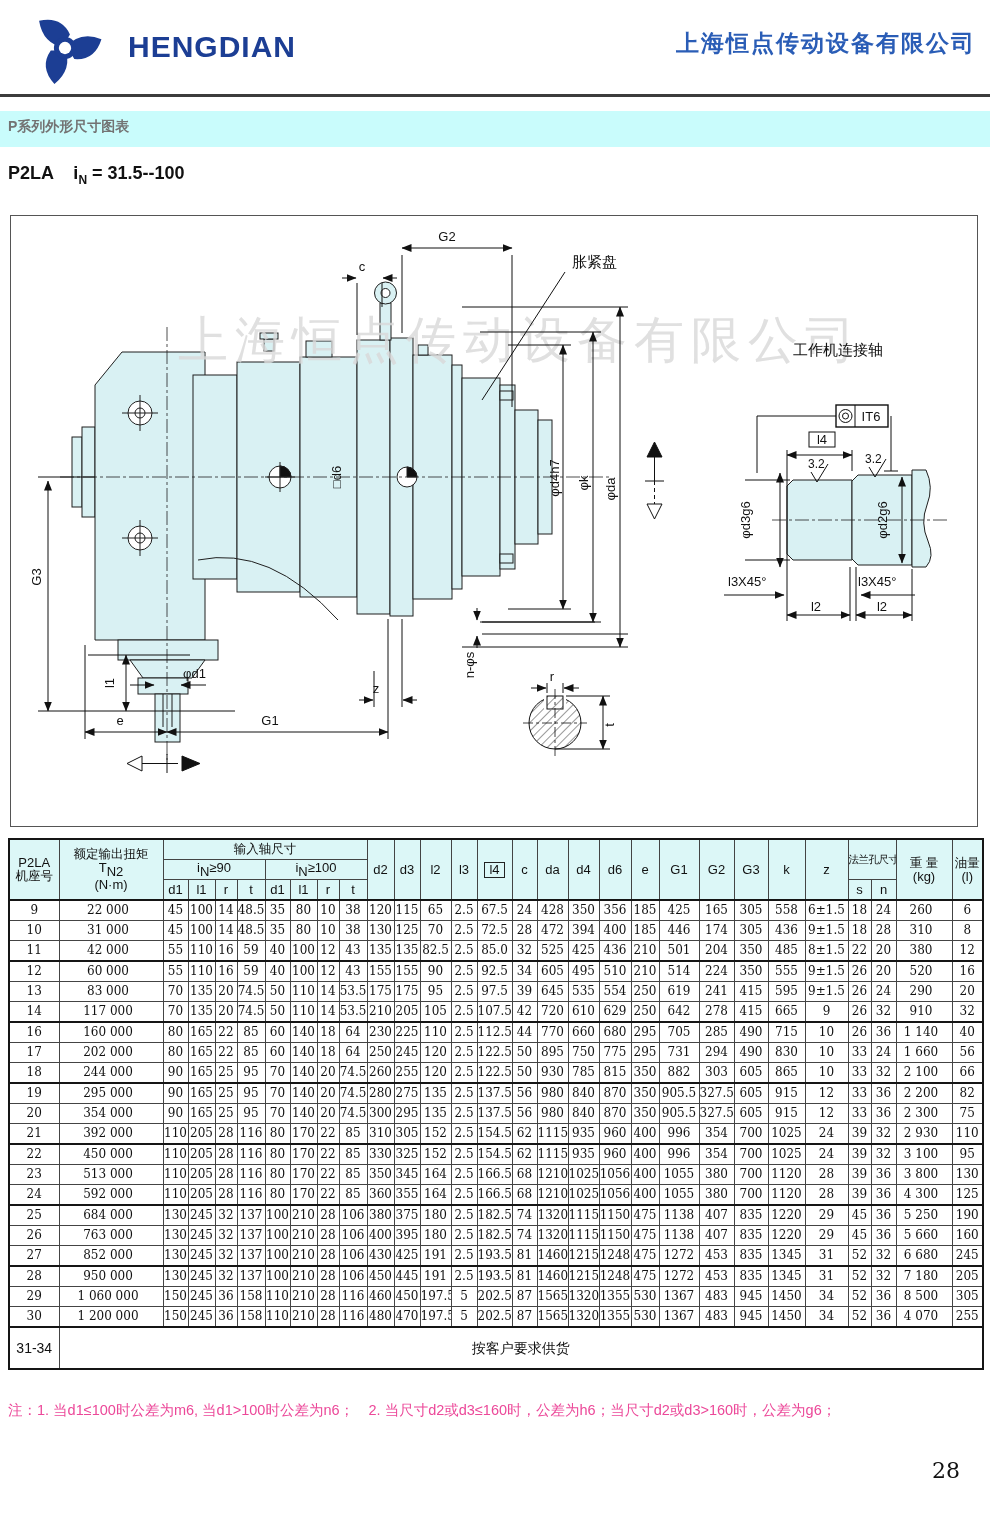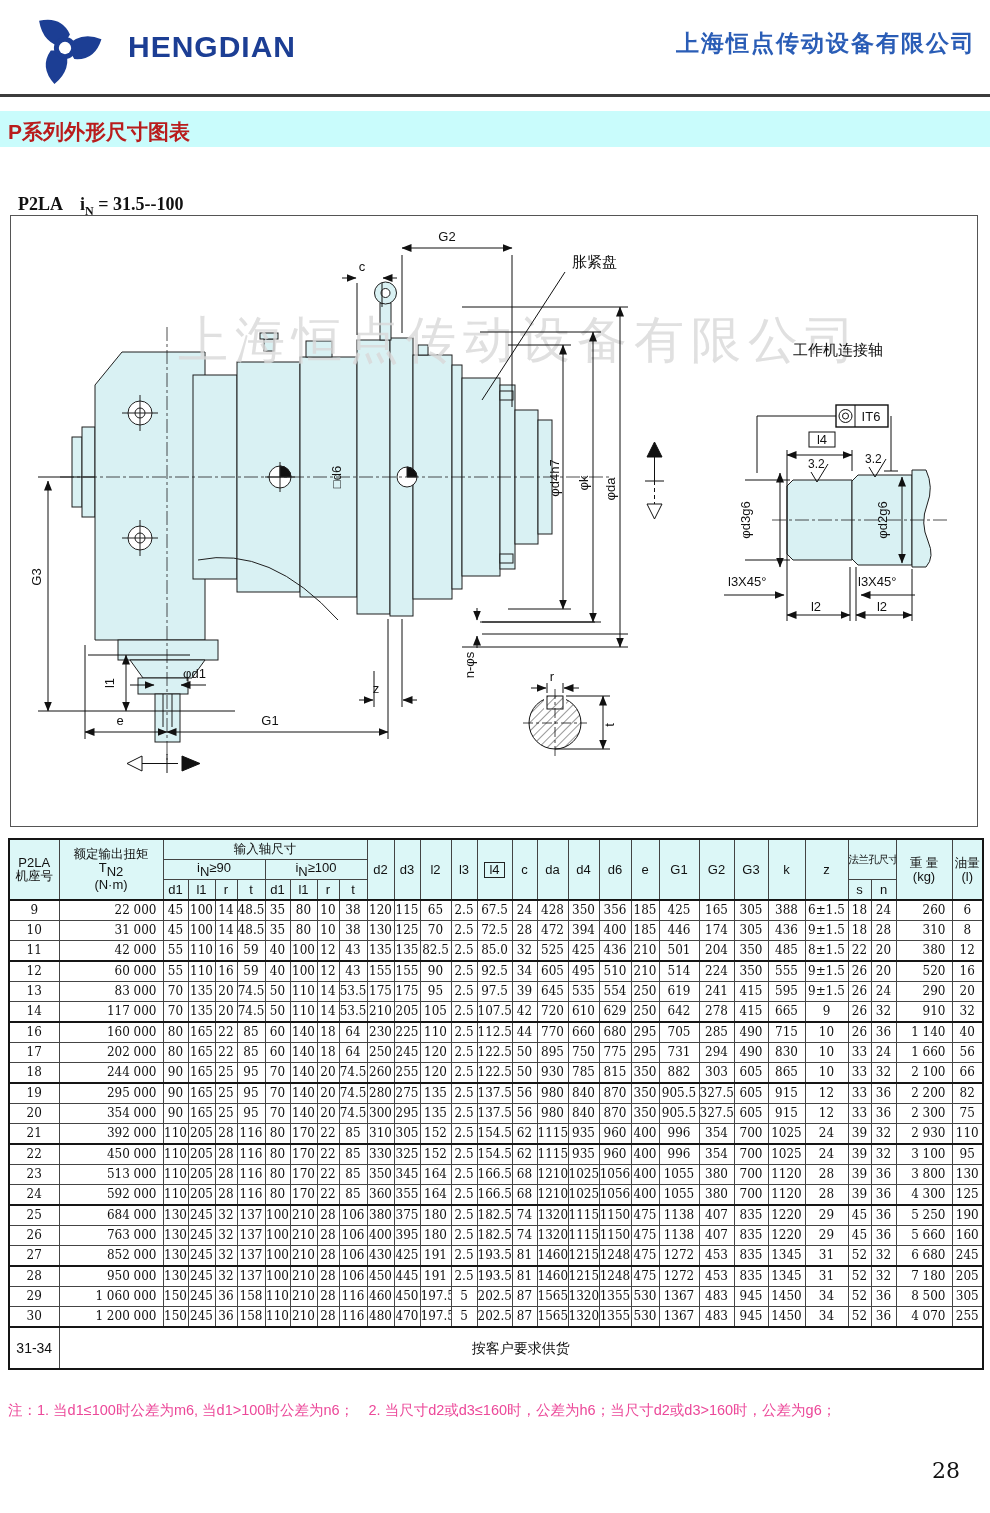--- a/index.html
+++ b/index.html
@@ -4,35 +4,35 @@
 <style>
   html,body{margin:0;padding:0;background:#fff;}
   body{width:990px;height:1513px;position:relative;font-family:"Liberation Sans",sans-serif;color:#111;}
   
   .hdr{position:absolute;left:0;top:0;width:990px;height:94px;}
   .logo{position:absolute;left:28px;top:10px;width:74px;height:76px;}
   .brand{position:absolute;left:106px;top:30px;font-size:30px;font-weight:bold;color:#1c3e94;letter-spacing:1px;margin-left:22px;}
   .company{position:absolute;right:14px;top:28px;font-size:23px;font-weight:bold;color:#2a5db6;letter-spacing:2px;}
   .rule{position:absolute;left:0;top:94px;width:990px;height:3px;background:#3c3c3c;}
   .banner{position:absolute;left:0;top:111px;width:990px;height:36px;background:#c9fcfc;}
-  .banner .t{position:absolute;left:8px;top:7px;font-size:21px;font-weight:bold;color:#b91c1c;}
-  .subtitle{position:absolute;left:18px;top:163px;font-family:Liberation Serif, serif;font-size:18px;font-weight:bold;white-space:pre;margin-top:31px;}
+  .banner .t{position:absolute;left:8px;top:7px;font-size:14px;font-weight:bold;color:#737373;}
+  .subtitle{position:absolute;left:8px;top:163px;font-family:Liberation Sans, sans-serif;font-size:18px;font-weight:bold;white-space:pre;}
   .subtitle sub{font-size:12px;}
   
   .draw{position:absolute;left:10px;top:215px;width:968px;height:612px;}
   .draw svg{display:block;}
   
   .tblwrap{position:absolute;left:8px;top:838px;width:974px;}
   table{border-collapse:collapse;table-layout:fixed;width:974px;font-family:"DejaVu Serif","Liberation Serif",serif;font-size:12px;}
   th,td{border:1px solid #444;text-align:center;padding:0;white-space:nowrap;overflow:hidden;height:19px;line-height:1.05;}
   thead th{background:#dcf7f7;font-family:"Liberation Sans",sans-serif;font-weight:normal;font-size:13px;}
   thead .cjk{font-size:12.5px;}
   thead .small{font-size:10.5px;letter-spacing:-0.5px;}
   tbody td{background:#fff;}
-  .num-r{text-align:right;padding-right:6px;}
+  .num-r{padding-right:6px;}
   tr.gs td{border-top:2px solid #151515;}
   table{border:2px solid #151515;}
   thead th{border-color:#444;}
   .boxed{border:1px solid #222;padding:0 4px;display:inline-block;line-height:14px;}
   tr.special td{height:40px;font-size:14px;font-family:"Liberation Sans",sans-serif;}
   sub{font-size:13px;}
   
   .notes{position:absolute;left:8px;top:1401px;font-size:14.5px;color:#ec4899;}
   .notes .l2{margin-top:7px;padding-left:26px;}
   .pagenum{position:absolute;right:30px;top:1458px;font-family:"DejaVu Serif",serif;font-size:22px;}
@@ -361,21 +361,21 @@
           <td>2.5</td>
           <td>67.5</td>
           <td>24</td>
           <td>428</td>
           <td>350</td>
           <td>356</td>
           <td>185</td>
           <td>425</td>
           <td>165</td>
           <td>305</td>
-          <td>388</td>
+          <td>558</td>
           <td>6±1.5</td>
           <td>18</td>
           <td>24</td>
           <td class="num-r">260</td>
           <td>6</td>
         </tr>
         <tr>
           <td>10</td>
           <td class="num-r">31 000</td>
           <td>45</td>

